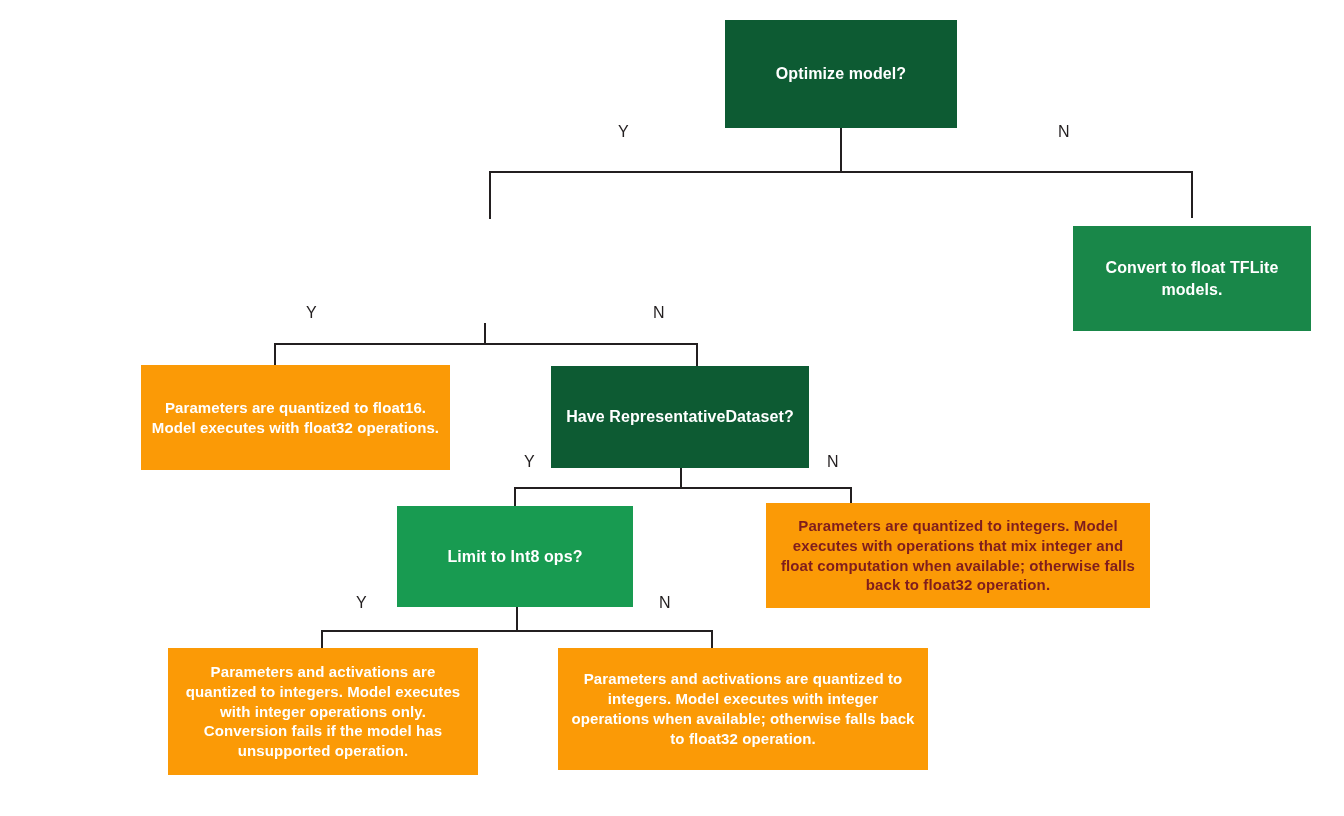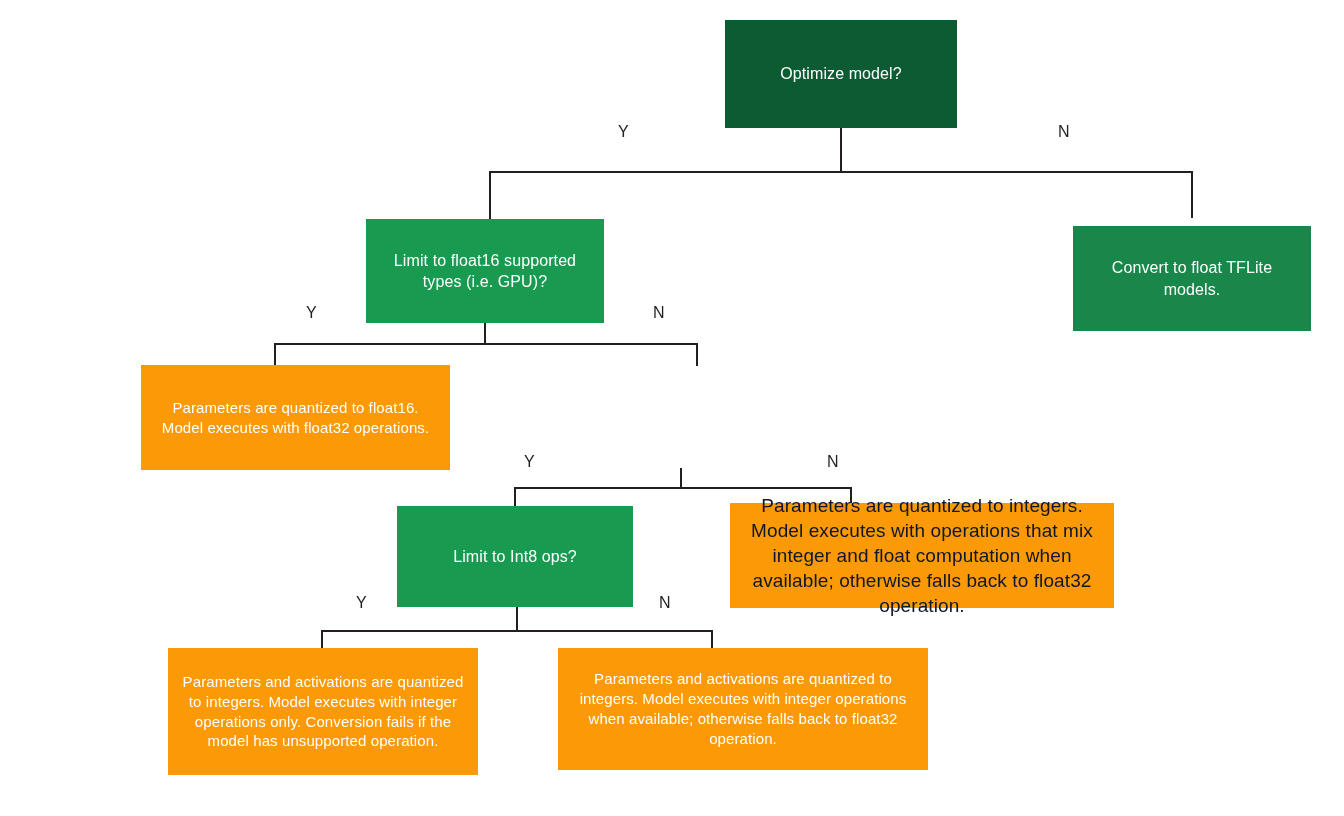--- a/index.html
+++ b/index.html
@@ -20,21 +20,21 @@
     background: #ffffff;
   }
   .node {
     position: absolute;
     box-sizing: border-box;
     display: flex;
     align-items: center;
     justify-content: center;
     text-align: center;
     color: #ffffff;
-    font-weight: normal;
+    font-weight: bold;
     line-height: 1.32;
     padding: 6px 10px;
     z-index: 3;
     letter-spacing: 0.1px;
   }
   .node-dark   { background: #0d5b33; }
   .node-green  { background: #189b51; }
   .node-green2 { background: #198749; }
   .node-orange { background: #fb9a06; }
 
@@ -72,33 +72,33 @@
     <div class="edge edge-h" style="left: 514px; top: 487px; width: 337px; background: rgb(35, 31, 32);"></div>
     <div class="edge edge-v" style="left: 514px; top: 487px; height: 19px; background: rgb(35, 31, 32);"></div>
     <div class="edge edge-v" style="left: 850px; top: 487px; height: 16px; background: rgb(35, 31, 32);"></div>
     <div class="edge edge-v" style="left: 516px; top: 607px; height: 23px; background: rgb(35, 31, 32);"></div>
     <div class="edge edge-h" style="left: 321px; top: 630px; width: 391px; background: rgb(35, 31, 32);"></div>
     <div class="edge edge-v" style="left: 321px; top: 630px; height: 19px; background: rgb(35, 31, 32);"></div>
     <div class="edge edge-v" style="left: 711px; top: 630px; height: 19px; background: rgb(35, 31, 32);"></div>
     <div class="node node-dark" style="left: 725px; top: 20px; width: 232px; height: 108px; font-size: 16px; color: rgb(255, 255, 255);">
       <span>Optimize model?</span>
     </div>
-    <div class="node node-green" style="left: 366px; top: 219px; width: 238px; height: 104px; font-size: 16px; color: rgb(255, 255, 255);">
-      <span>Limit to float16 supported types (i.e. GPU)?</span>
-    </div>
     <div class="node node-green2" style="left: 1073px; top: 226px; width: 238px; height: 105px; font-size: 16px; color: rgb(255, 255, 255);">
       <span>Convert to float TFLite models.</span>
     </div>
     <div class="node node-orange" style="left: 119px; top: 365px; width: 309px; height: 105px; font-size: 15px; color: rgb(255, 255, 255); margin-left: 22px;">
       <span>Parameters are quantized to float16. Model executes with float32 operations.</span>
     </div>
+    <div class="node node-dark" style="left: 551px; top: 366px; width: 258px; height: 102px; font-size: 16px; color: rgb(255, 255, 255);">
+      <span>Have RepresentativeDataset?</span>
+    </div>
     <div class="node node-green" style="left: 397px; top: 506px; width: 236px; height: 101px; font-size: 16px; color: rgb(255, 255, 255);">
       <span>Limit to Int8 ops?</span>
     </div>
-    <div class="node node-orange" style="left: 730px; top: 503px; width: 384px; height: 105px; font-size: 19px; color: #0f172a;">
+    <div class="node node-orange" style="left: 766px; top: 503px; width: 384px; height: 105px; font-size: 15px; color: #7f1d1d;">
       <span>Parameters are quantized to integers. Model executes with operations that mix integer and float computation when available; otherwise falls back to float32 operation.</span>
     </div>
     <div class="node node-orange" style="left: 168px; top: 648px; width: 310px; height: 127px; font-size: 15px; color: rgb(255, 255, 255);">
       <span>Parameters and activations are quantized to integers. Model executes with integer operations only. Conversion fails if the model has unsupported operation.</span>
     </div>
     <div class="node node-orange" style="left: 558px; top: 648px; width: 370px; height: 122px; font-size: 15px; color: rgb(255, 255, 255);">
       <span>Parameters and activations are quantized to integers. Model executes with integer operations when available; otherwise falls back to float32 operation.</span>
     </div>
     <div class="branch-label" style="left: 618px; top: 124px; color: rgb(35, 31, 32);">Y</div>
     <div class="branch-label" style="left: 1058px; top: 124px; color: rgb(35, 31, 32);">N</div>

